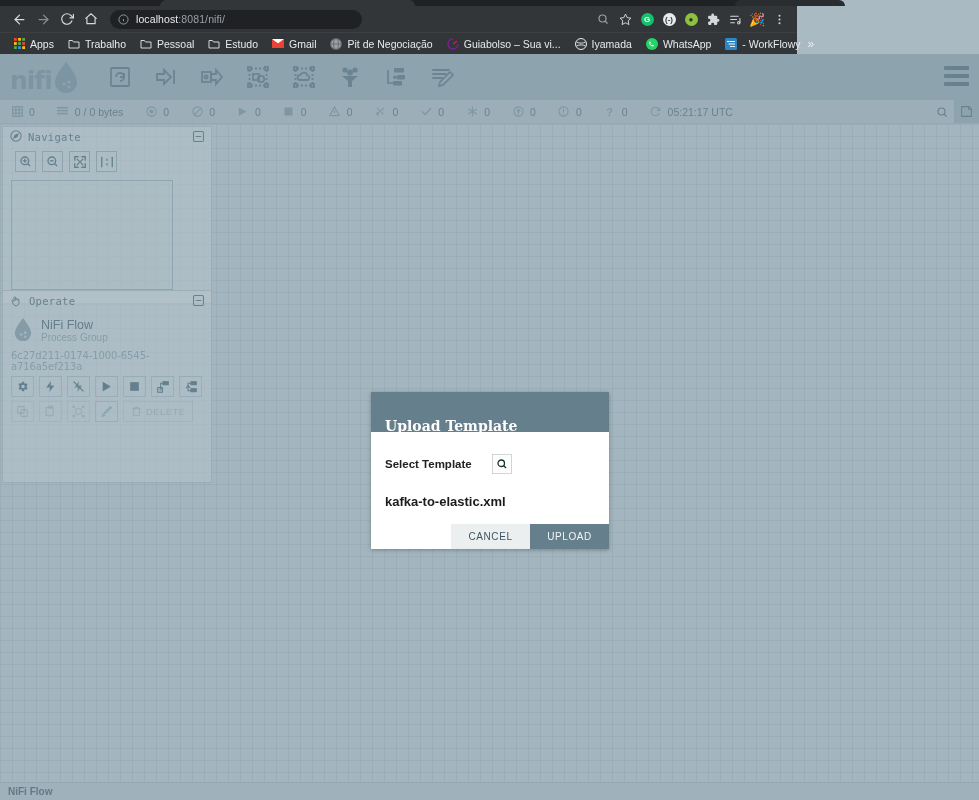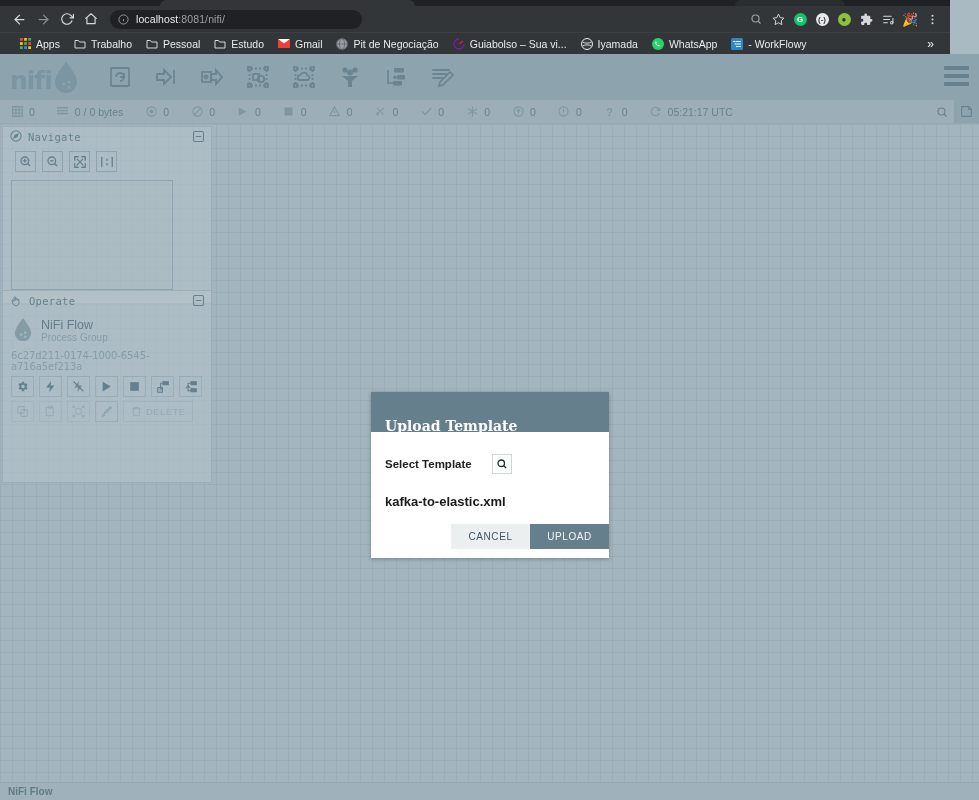--- a/index.html
+++ b/index.html
@@ -4,21 +4,21 @@
 <style>
   * { box-sizing: border-box; margin: 0; padding: 0; }
   html, body {
     width: 979px; height: 800px;
     overflow: hidden;
     font-family: "Liberation Sans", sans-serif;
     background: #a9bac3;
   }
 
   
-  #browser-chrome { background: #404040; width: 950px; }
+  #browser-chrome { background: #404040; width: 797px; }
   #tabstrip {
     height: 6px; background: #202124;
     position: relative;
   }
   #tabstrip .tab-sliver {
     position: absolute; left: 160px; top: 0; width: 255px; height: 6px;
     background: #323639; border-radius: 8px 8px 0 0;
   }
   #tabstrip .tab-sliver2 {
     position: absolute; left: 735px; top: 0; width: 110px; height: 6px;
@@ -48,21 +48,21 @@
   #omnibox-spacer { flex: 1 1 auto; }
   .chrome-icon {
     width: 20px; height: 20px; display: flex; align-items: center; justify-content: center;
     color: #d6d7d8; font-size: 12px; flex: 0 0 auto;
   }
   .ext-dot { width: 13px; height: 13px; border-radius: 50%; display:flex;align-items:center;justify-content:center;font-size:8px;color:#fff;font-weight:bold; }
 
   
   #bookmarks-bar {
     height: 22px; background: #323639; display: flex; align-items: center;
-    padding: 0 12px; gap: 0px; border-top: 1px solid #3c4043;
+    padding: 0 6px; gap: 0px; border-top: 1px solid #3c4043;
   }
   .bm {
     display: flex; align-items: center; gap: 5px;
     padding: 0 7px; height: 20px; color: #e8eaed; font-size: 10.5px;
     white-space: nowrap;
   }
   .bm-ico { width: 12px; height: 12px; flex: 0 0 auto; display:flex;align-items:center;justify-content:center; }
   #bm-overflow { margin-left: auto; color: #e8eaed; font-size: 12px; padding-right: 4px; }
 
   
@@ -174,21 +174,21 @@
   #dialog-body { height: 92px; padding: 22px 14px 0 14px; background: #fff; }
   .dlg-row { display: flex; align-items: center; gap: 20px; }
   #select-template-label { font-size: 11.5px; font-weight: bold; color: #222; }
   #browse-btn {
     width: 20px; height: 20px; border: 1px solid #cfd6d8; background: #fdfdfd;
     display: flex; align-items: center; justify-content: center; color: #1d3b33;
   }
   #selected-file {
     margin-top: 20px; font-size: 13px; font-weight: bold; color: #1b1b1b;
   }
-  #dialog-footer { display: flex; justify-content: flex-end; height: 34px; }
+  #dialog-footer { display: flex; justify-content: flex-end; height: 25px; }
   .dlg-btn {
     display: flex; align-items: center; justify-content: center;
     font-size: 10px; letter-spacing: .6px; width: 79px; height: 25px;
   }
   #cancel-button { background: #eceff0; color: #3d5562; }
   #upload-button { background: #667f8c; color: #f2f6f7; }
 
   
   #dim-overlay {
     position: absolute; inset: 0; background: rgba(150,170,180,.30);

